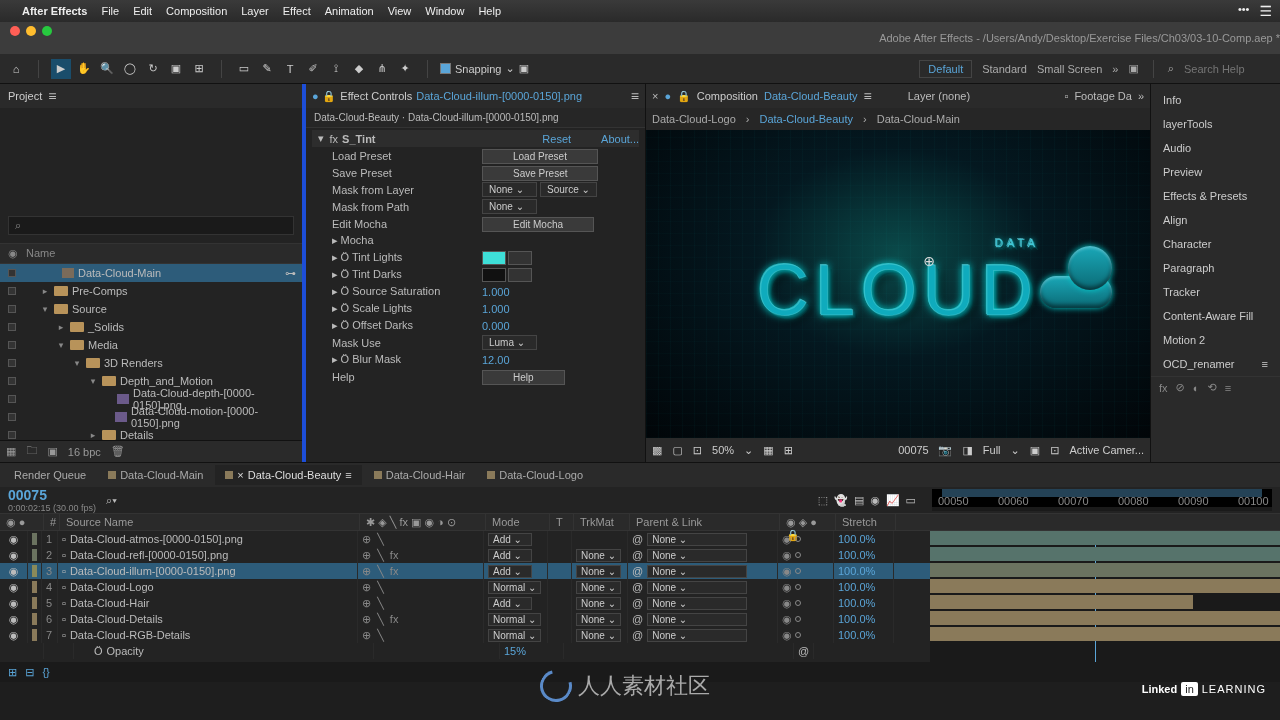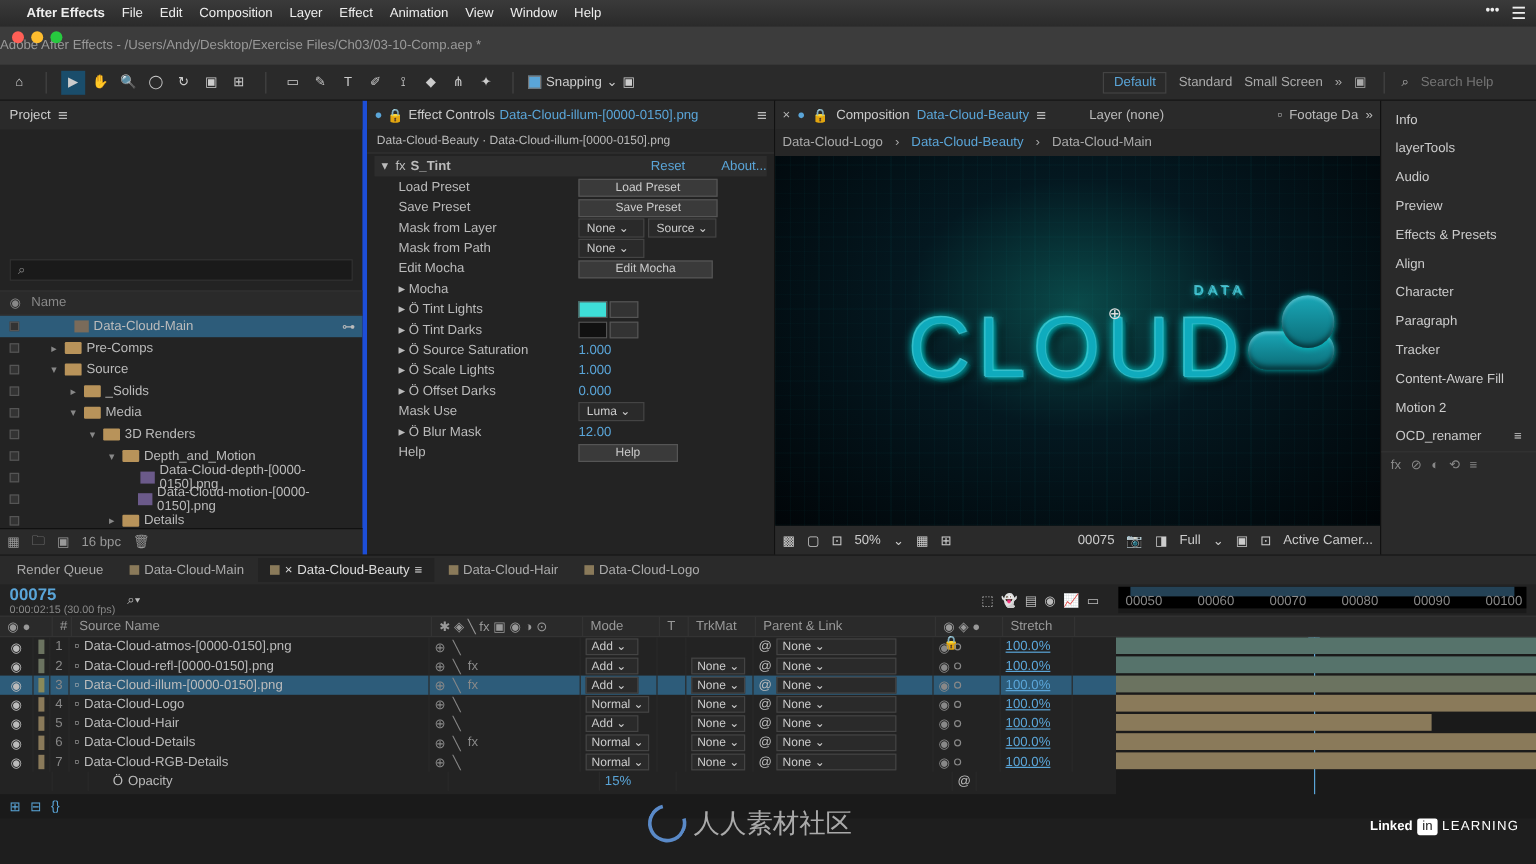--- a/index.html
+++ b/index.html
@@ -1,21 +1,21 @@
 <!DOCTYPE html>
 <html><head>
 <meta charset="utf-8">
 <style>
 * { margin:0; padding:0; box-sizing:border-box; font-family:-apple-system,'Helvetica Neue',Arial,sans-serif; font-size:11px; user-select:none; }
 body { background:#1e1e1e; color:#bbb; width:1280px; height:720px; overflow:hidden; position:relative; }
 .menubar { background:linear-gradient(#3a3a3a,#2a2a2a); height:22px; display:flex; align-items:center; padding:0 8px; gap:14px; color:#eee; }
 .menubar .apple { font-size:14px; }
 .menubar .app { font-weight:bold; }
 .menubar .item { cursor:default; }
-.titlebar { background:#3c3c3c; height:32px; display:flex; align-items:center; justify-content:flex-start; position:relative; color:#999; font-size:10px; }
+.titlebar { background:#3c3c3c; height:32px; display:flex; align-items:center; justify-content:flex-end; position:relative; color:#999; font-size:10px; }
 .traffic { position:absolute; left:10px; top:4px; display:flex; gap:6px; }
 .traffic span { width:10px; height:10px; border-radius:50%; display:block; }
 .tl-r { background:#ff5f56; } .tl-y { background:#ffbd2e; } .tl-g { background:#27c93f; }
 .toolbar { background:#2a2a2a; height:30px; display:flex; align-items:center; padding:0 6px; gap:8px; border-bottom:1px solid #111; }
 .tool-group { display:flex; gap:3px; align-items:center; }
 .tool-btn { width:20px; height:20px; display:flex; align-items:center; justify-content:center; color:#ccc; border:1px solid transparent; }
 .tool-btn.active { background:#1a4d6b; }
 .topright { margin-left:auto; display:flex; gap:10px; align-items:center; color:#aaa; }
 .ws-label { background:#2a2a2a; padding:2px 8px; border:1px solid #444; }
 .main { display:flex; height:378px; }
@@ -90,21 +90,21 @@
 .layer-row.sel { background:#2d5c7a; }
 .layer-row .cell { padding:0 4px; border-right:1px solid #2a2a2a; height:100%; display:flex; align-items:center; }
 .c-toggle { width:28px; justify-content:center; }
 .c-num { width:16px; text-align:center; color:#888; }
 .c-name { width:300px; gap:4px; }
 .c-mode { width:64px; }
 .c-t { width:24px; }
 .c-trk { width:56px; }
 .c-parent { width:150px; gap:4px; }
 .c-av { width:56px; color:#888; gap:3px; }
-.c-str { width:60px; color:#5aa5d8;text-decoration:underline; }
+.c-str { width:60px; color:#5aa5d8; }
 .lbl-sw { width:6px; height:12px; }
 .dd-sm { background:#2a2a2a; border:1px solid #444; padding:0 4px; color:#ccc; font-size:10px; min-width:44px; display:inline-block; }
 .ruler { height:18px; background:#000000; display:flex; align-items:flex-end; position:relative; color:#888; font-size:9px; }
 .ruler span { position:absolute; }
 .playhead { position:absolute; top:0; bottom:0; width:1px; background:#5aa5d8; left:47%; }
 .playhead::before { content:""; position:absolute; top:0; left:-5px; width:0; height:0; border-left:5px solid transparent; border-right:5px solid transparent; border-top:8px solid #5aa5d8; }
 .workarea { position:absolute; top:0; height:8px; background:rgba(90,165,216,.4); left:3%; right:3%; }
 .bar { position:absolute; height:14px; background:#7c8560; left:0; right:0; }
 .bar.b1{top:0;background:#56736b;} .bar.b2{top:16px;background:#56736b;} .bar.b3{top:32px;background:#6b7360;} .bar.b4{top:48px;background:#8a7a5a;} .bar.b5{top:64px;background:#8a7a5a;right:25%;} .bar.b6{top:80px;background:#8a7a5a;} .bar.b7{top:96px;background:#8a7a5a;}
 .bottombar { height:20px; background:#1a1a1a; display:flex; align-items:center; padding:0 8px; gap:8px; color:#5aa5d8; }

